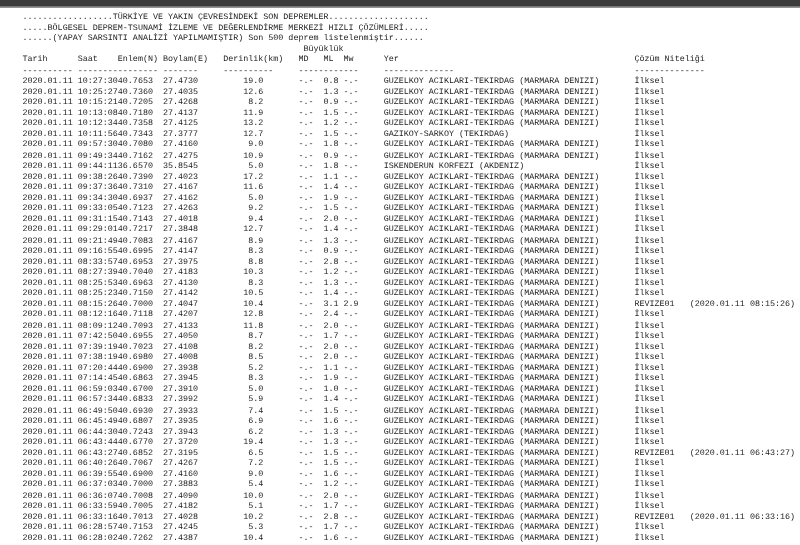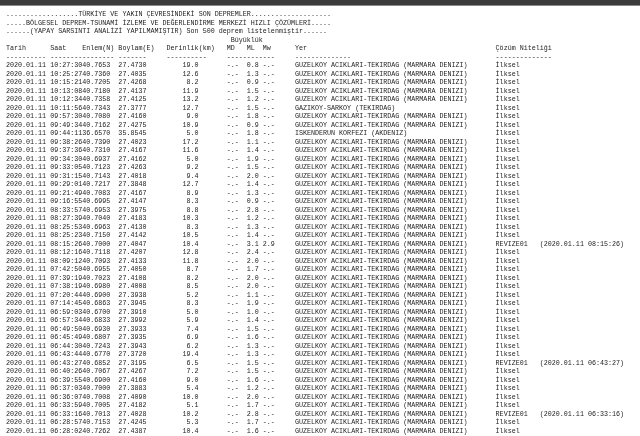--- a/index.html
+++ b/index.html
@@ -10,21 +10,21 @@
     height: 436px;
     overflow: hidden;
   }
   .topbar {
     width: 640px;
     height: 5px;
     background: #3b3b3b;
     border-bottom: 1px solid #8a8a8a;
   }
   pre.listing {
-    margin: 4px 0 0 6px;
+    margin: 4px 0 0 18px;
     font-family: "Liberation Mono", "DejaVu Sans Mono", monospace;
     font-size: 6.7px;
     line-height: 8.5px;
     color: #1c1c1c;
     white-space: pre;
     letter-spacing: 0;
   }
   pre.listing span { display: block; }
 </style>
 </head>

